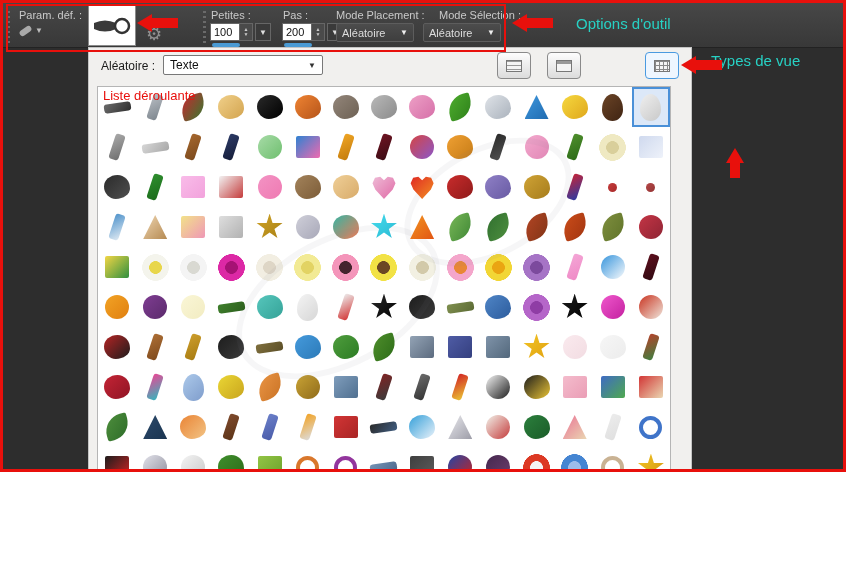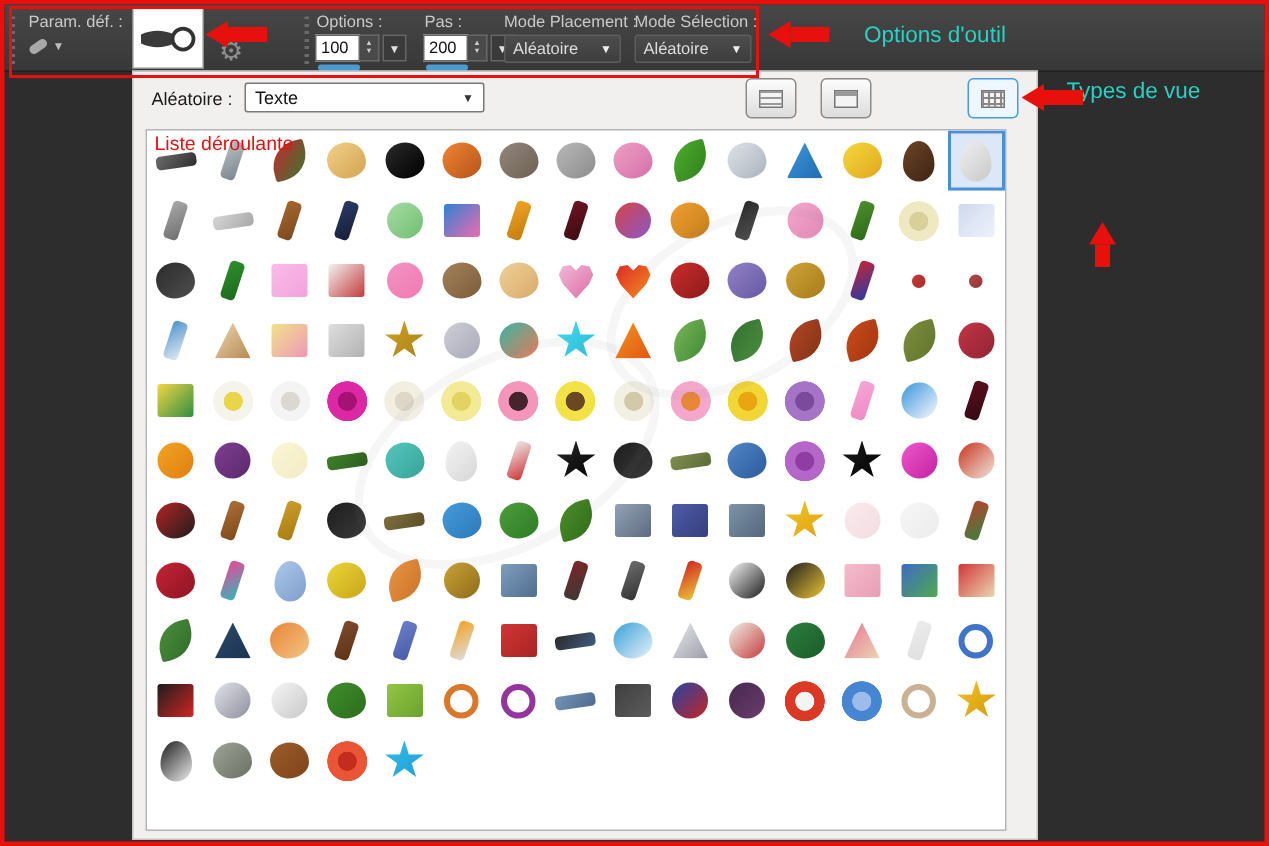--- a/index.html
+++ b/index.html
@@ -1,17 +1,17 @@
 <!DOCTYPE html>
 <html><head>
 <meta charset="utf-8">
 <style>
   * { margin:0; padding:0; box-sizing:border-box; }
   html,body { width:846px; height:564px; font-family:"Liberation Sans", sans-serif; }
-  #screen { position:relative; width:846px; height:564px; background:#2d2d2d;
+  #screen { position:relative; width:846px; height:472px; background:#2d2d2d;
             border:3px solid #e8100c; overflow:hidden;padding-left:40px; }
 
   
   #toolbar { position:absolute; left:0; top:0; width:840px; height:45px;
              background:linear-gradient(#474747,#383838); border-bottom:1px solid #222; }
   .tb-label { position:absolute; color:#c9c9c9; font-size:11px; white-space:nowrap; }
   .grip { position:absolute; top:8px; width:3px; height:32px;
           background:repeating-linear-gradient(#6a6a6a 0 2px, transparent 2px 5px); }
   #preset-group { position:absolute; left:16px; top:23px; display:flex; align-items:center; gap:3px; }
   .ptool-glyph { width:13px; height:6px; background:#a9a9a9; border-radius:3px;
@@ -113,21 +113,21 @@
 
   <div id="toolbar">
     <div class="grip" style="left:4px;"></div>
     <div class="tb-label" style="left:16px; top:6px;">Param. déf. :</div>
     <div id="preset-group">
       <span class="ptool-glyph"></span>
       <span class="caret">▼</span>
     </div>
     <div class="grip" style="left:200px;"></div>
 
-    <div class="tb-label" style="left:208px; top:6px;">Options :</div>
+    <div class="tb-label" style="left:208px; top:6px;">Petites :</div>
     <div class="spinfield" style="left:207px; top:20px;">
       <div class="spin-num">100</div>
       <div class="spin-btns">
           <span>▲</span>
           <span>▼</span>
         </div>
       <div class="spin-dd">▼</div>
     </div>
     <div class="bluebar" style="left:209px; top:40px;"></div>
 
@@ -141,21 +141,21 @@
       <div class="spin-dd">▼</div>
     </div>
     <div class="bluebar" style="left:281px; top:40px;"></div>
 
     <div class="tb-label" style="left:333px; top:6px;">Mode Placement :</div>
     <div class="ddark" style="left:333px; top:20px; width:78px;">
       <span>Aléatoire</span>
       <span class="dd-arrow">▼</span>
     </div>
 
-    <div class="tb-label" style="left:420px; top:6px;text-align:right;">Mode Sélection :</div>
+    <div class="tb-label" style="left:436px; top:6px;text-align:right;">Mode Sélection :</div>
     <div class="ddark" style="left:420px; top:20px; width:78px;">
       <span>Aléatoire</span>
       <span class="dd-arrow">▼</span>
     </div>
   </div>
 
   <div id="tube-preview">
     <svg width="40" height="22">
       <path d="M2 8 q11 -5 22 0 l0 6 q-11 5 -22 0 z" fill="#3a3a3a"></path>
       <circle cx="30" cy="11" r="7" fill="#fff" stroke="#333" stroke-width="2.5"></circle>

